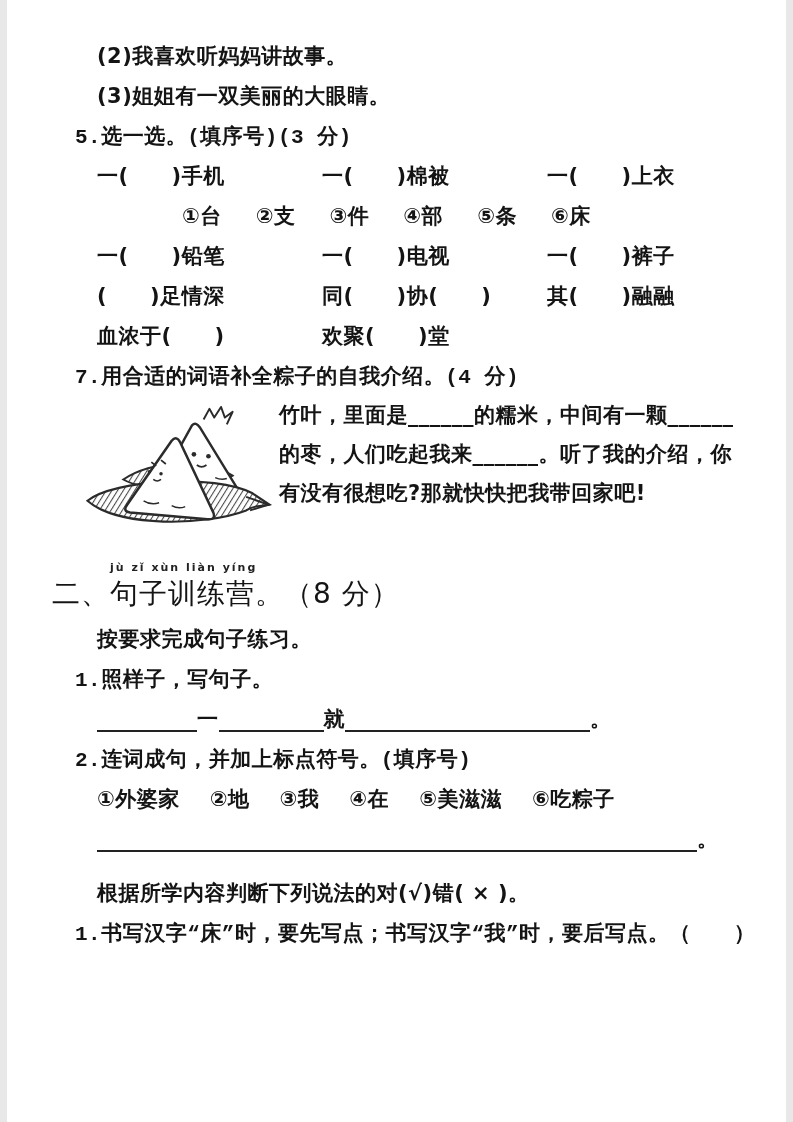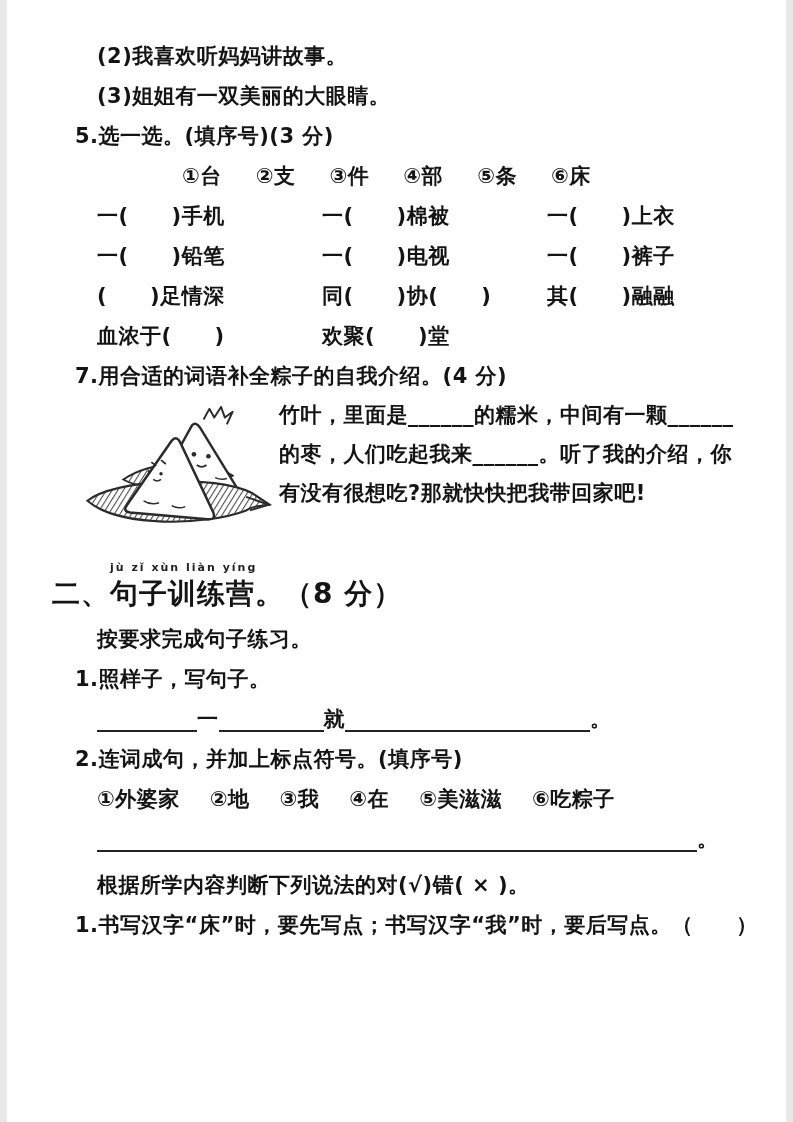--- a/index.html
+++ b/index.html
@@ -17,31 +17,31 @@
   .line {
     height:40px;
     display:flex;
     align-items:center;
     font-size:21px;
     font-weight:600;
     letter-spacing:0.5px;
     white-space:nowrap;
   }
   .indent-sub   { padding-left:90px; }   
-  .indent-q     { padding-left:68px; }   
+  .indent-q     { padding-left:68px;font-family:Liberation Mono, monospace; }   
   .indent-opts  { padding-left:175px; }  
   .cols3 > span { display:inline-block; width:225px; }
   .words-row    { gap:30px; }
   .heading-block { position:relative; height:52px; padding-left:45px; padding-top:14px; }
   .pinyin {
     position:absolute; top:0; left:103px;
     font-size:11px; font-weight:600; letter-spacing:2px; color:#222;
   }
   .heading {
-    font-size:28px; font-weight:700; letter-spacing:1px; white-space:nowrap;
+    font-size:28px; font-weight:400; letter-spacing:1px; white-space:nowrap;
   }
   .rule {
     display:inline-block;
     border-bottom:2px solid #222;
     height:26px;
   }
   .rule-a { width:100px; } .rule-b { width:105px; } .rule-c { width:245px; }
   .rule-long { width:600px; }
   .q7-block { display:flex; height:165px; padding-left:72px; }
   .q7-img { width:200px; flex:0 0 200px; padding-top:8px; }
@@ -53,32 +53,32 @@
 </style>
 </head>
 <body>
 
 <div class="page">
 
   <div class="line indent-sub">(2)我喜欢听妈妈讲故事。</div>
   <div class="line indent-sub">(3)姐姐有一双美丽的大眼睛。</div>
 
   <div class="line indent-q">5.选一选。(填序号)(3 分)</div>
+  <div class="line indent-sub cols3">
+    <span>一(　　)手机</span>
+    <span>一(　　)棉被</span>
+    <span>一(　　)上衣</span>
+  </div>
   <div class="line indent-opts" style="gap:34px;">
     <span>①台</span>
     <span>②支</span>
     <span>③件</span>
     <span>④部</span>
     <span>⑤条</span>
     <span>⑥床</span>
-  </div>
-  <div class="line indent-sub cols3">
-    <span>一(　　)手机</span>
-    <span>一(　　)棉被</span>
-    <span>一(　　)上衣</span>
   </div>
   <div class="line indent-sub cols3">
     <span>一(　　)铅笔</span>
     <span>一(　　)电视</span>
     <span>一(　　)裤子</span>
   </div>
 
   <div class="line indent-sub cols3">
     <span>(　　)足情深</span>
     <span>同(　　)协(　　)</span>
@@ -151,16 +151,16 @@
     <span>③我</span>
     <span>④在</span>
     <span>⑤美滋滋</span>
     <span>⑥吃粽子</span>
   </div>
   <div class="line indent-sub">
     <span class="rule rule-long"></span>
     <span>。</span>
   </div>
 
-  <div class="line indent-sub" style="margin-top:6px;">根据所学内容判断下列说法的对(√)错( × )。</div>
+  <div class="line indent-sub" style="margin-top:14px;">根据所学内容判断下列说法的对(√)错( × )。</div>
   <div class="line indent-q">1.书写汉字“床”时，要先写点；书写汉字“我”时，要后写点。（　　）</div>
 
 </div>
 
 </body></html>

